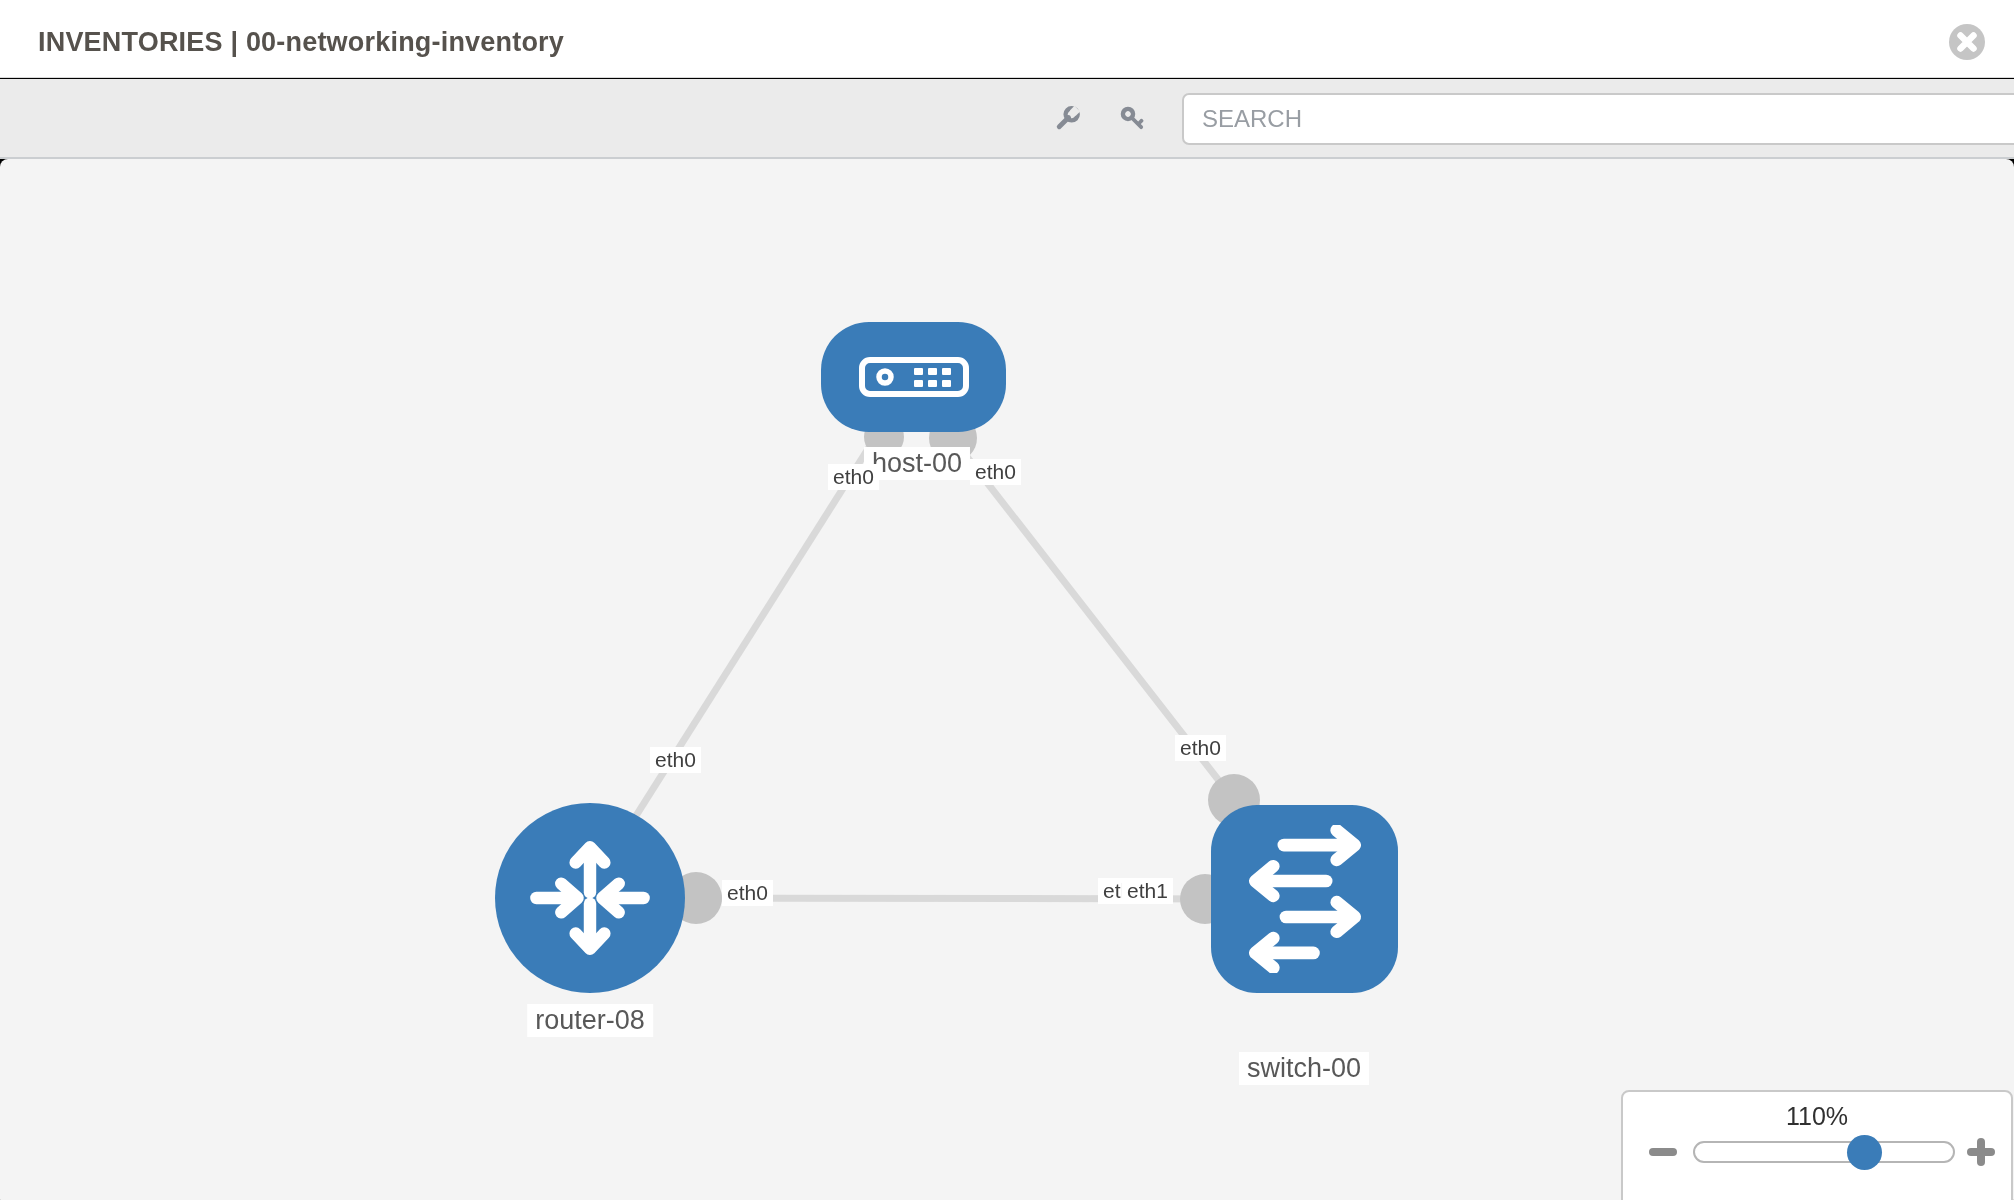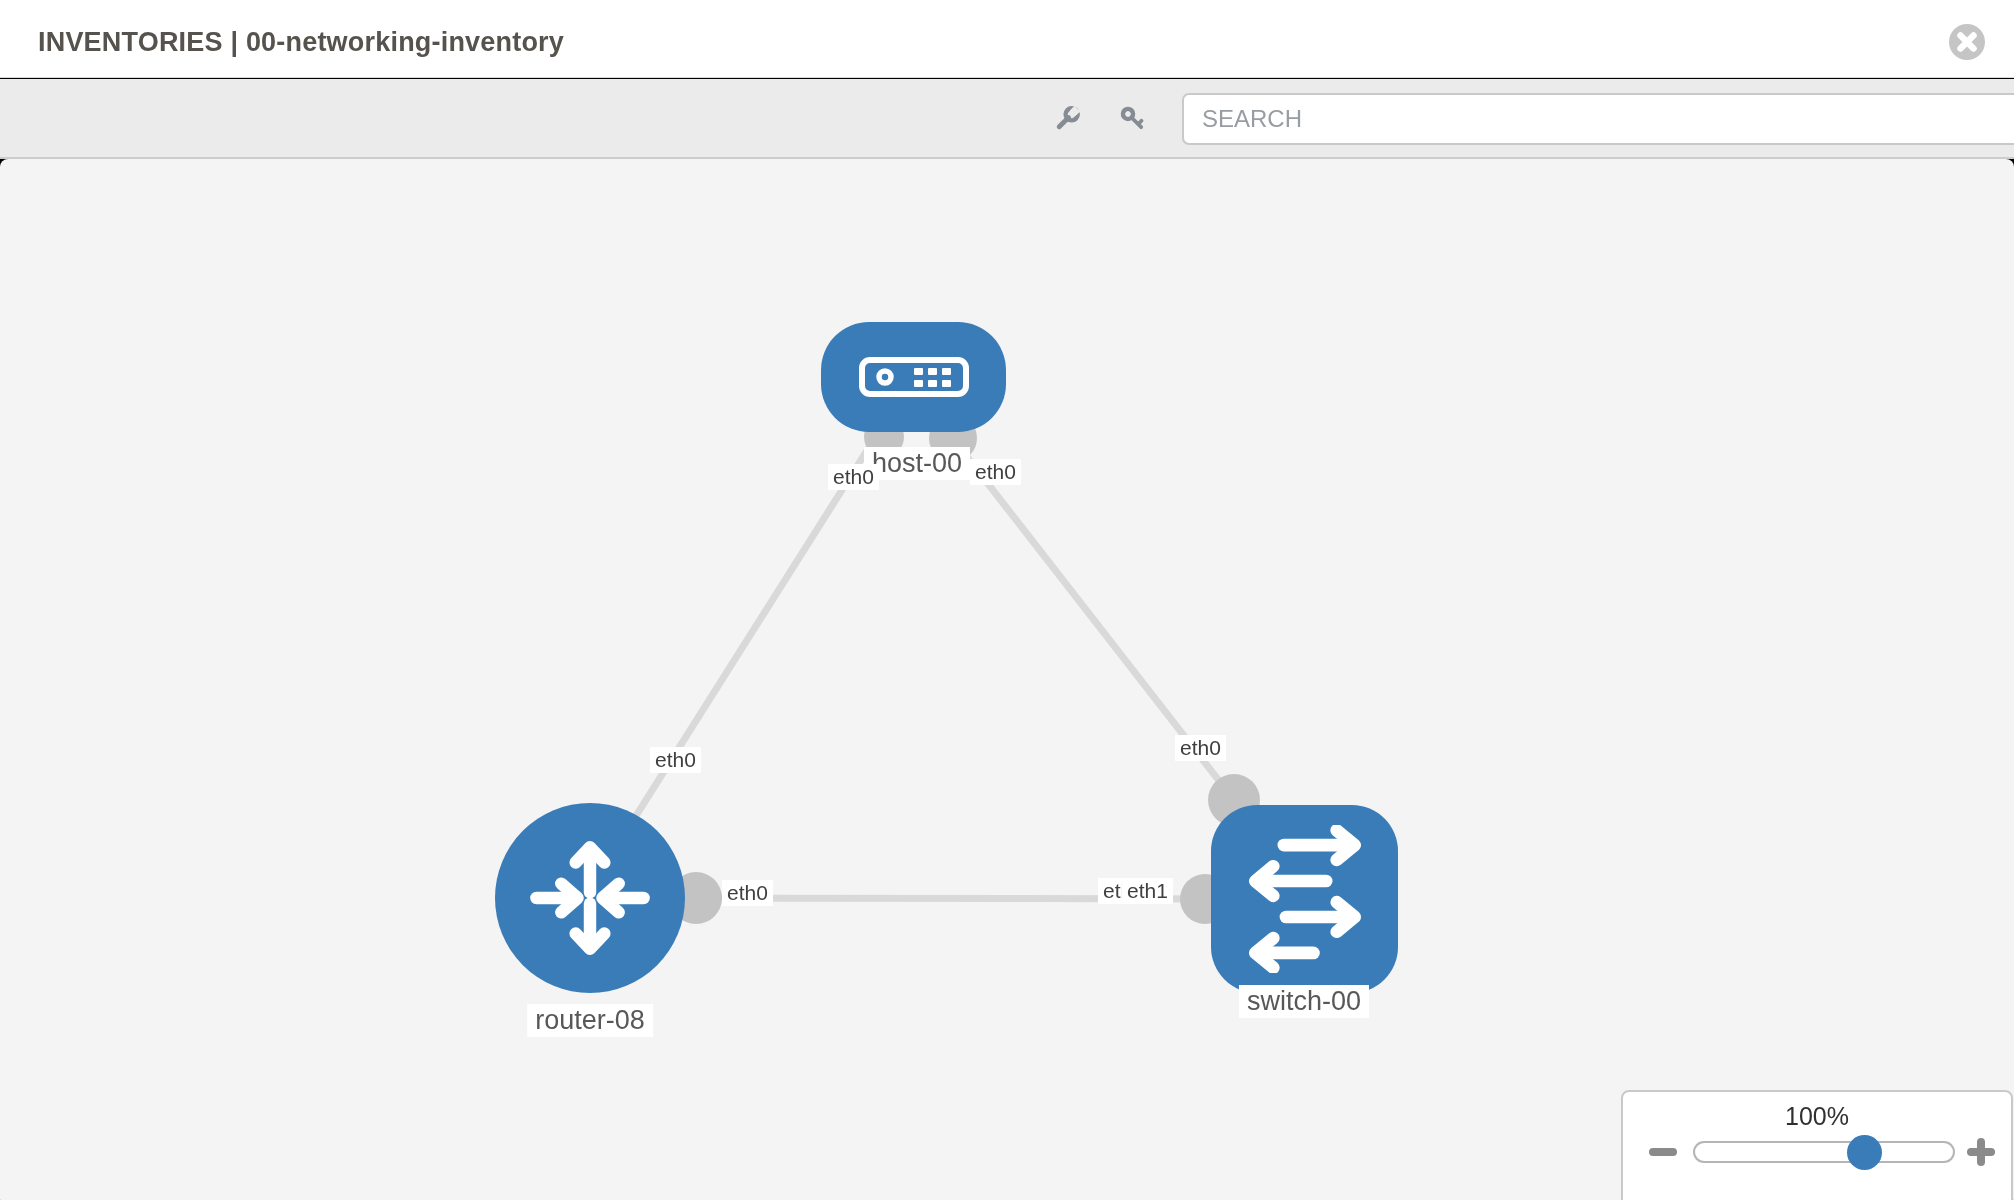--- a/index.html
+++ b/index.html
@@ -33,21 +33,21 @@
 
   .node{position:absolute;background:#3a7cb8;display:flex;align-items:center;
         justify-content:center;cursor:pointer;}
   .node-host{left:821px;top:163px;width:185px;height:110px;border-radius:48px;}
   .node-router{left:495px;top:644px;width:190px;height:190px;border-radius:50%;}
   .node-switch{left:1211px;top:646px;width:187px;height:188px;border-radius:46px;}
 
   .chip{position:absolute;background:#fff;color:#4a4a4a;white-space:nowrap;}
   .node-label{font-size:27px;color:#585858;padding:1px 8px;transform:translateX(-50%);}
   .if-label{font-size:21px;padding:1px 5px;color:#3f3f3f;text-align:center;}
-  .lbl-host{left:917px;top:288px;} .lbl-router{left:590px;top:845px;} .lbl-switch{left:1304px;top:826px;}
+  .lbl-host{left:917px;top:288px;} .lbl-router{left:590px;top:845px;} .lbl-switch{left:1304px;top:893px;}
   .if-hl{left:828px;top:305px;} .if-hr{left:970px;top:300px;}
   .if-rt{left:650px;top:588px;} .if-st{left:1175px;top:576px;}
   .if-rr{left:722px;top:721px;} .if-sl0{left:1098px;top:719px;} .if-sl1{left:1122px;top:719px;}
 
   
   .zoom-panel{position:absolute;left:1621px;top:931px;width:392px;height:190px;
         background:#fff;border:2px solid #c9c9c9;border-radius:8px;box-sizing:border-box;}
   .zoom-level{position:absolute;left:0;top:10px;width:100%;text-align:center;
         font-size:25px;color:#303030;}
   .zoom-minus{position:absolute;left:26px;top:56px;width:28px;height:8px;border-radius:4px;
@@ -166,21 +166,21 @@
 
     <div class="chip if-label if-hl">eth0</div>
     <div class="chip if-label if-hr">eth0</div>
     <div class="chip if-label if-rt">eth0</div>
     <div class="chip if-label if-st">eth0</div>
     <div class="chip if-label if-rr">eth0</div>
     <div class="chip if-label if-sl0">eth0</div>
     <div class="chip if-label if-sl1">eth1</div>
 
     <div class="zoom-panel">
-      <div class="zoom-level">100%</div>
+      <div class="zoom-level">110%</div>
       <div class="zoom-minus"></div>
       <div class="zoom-track"></div>
       <div class="zoom-thumb"></div>
       <div class="zoom-plus">
         <span class="h"></span>
         <span class="v"></span>
       </div>
     </div>
 
   </div>

